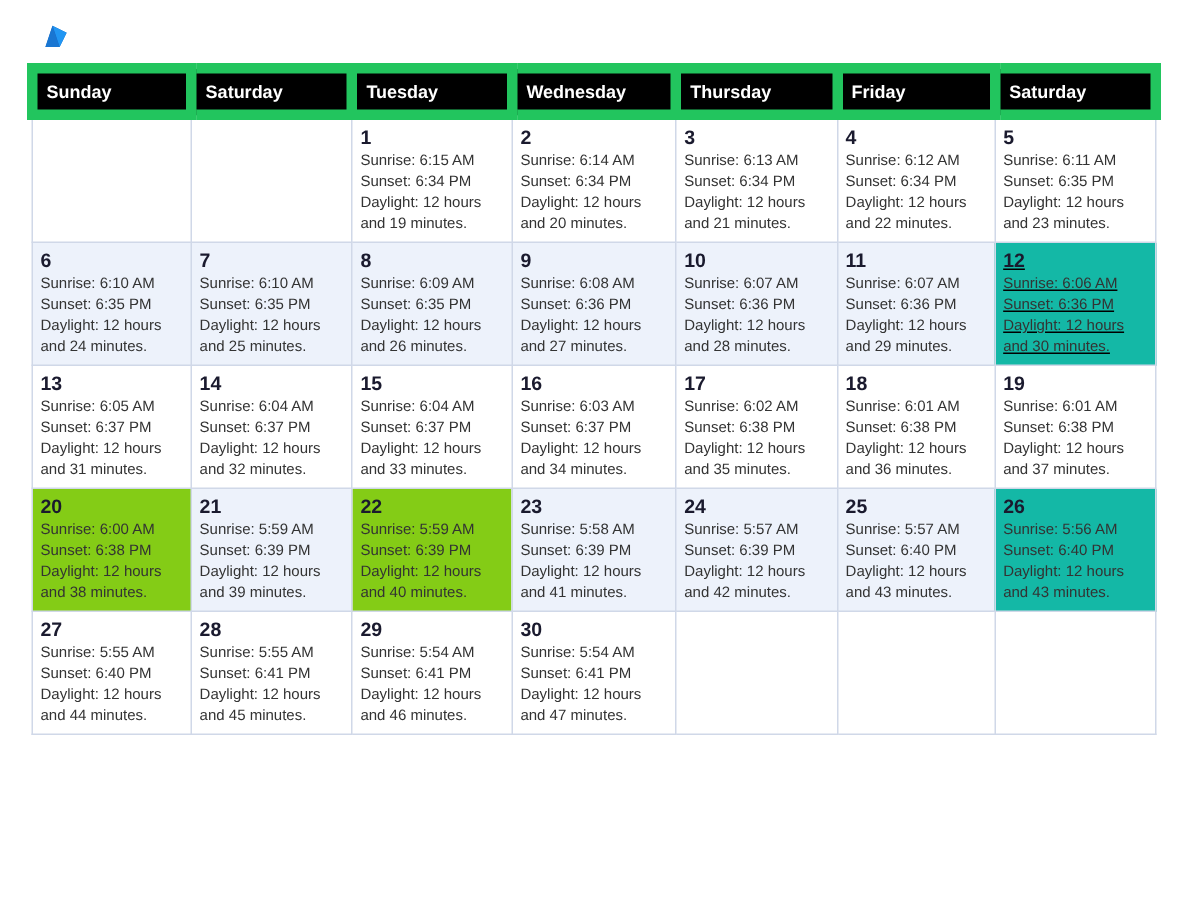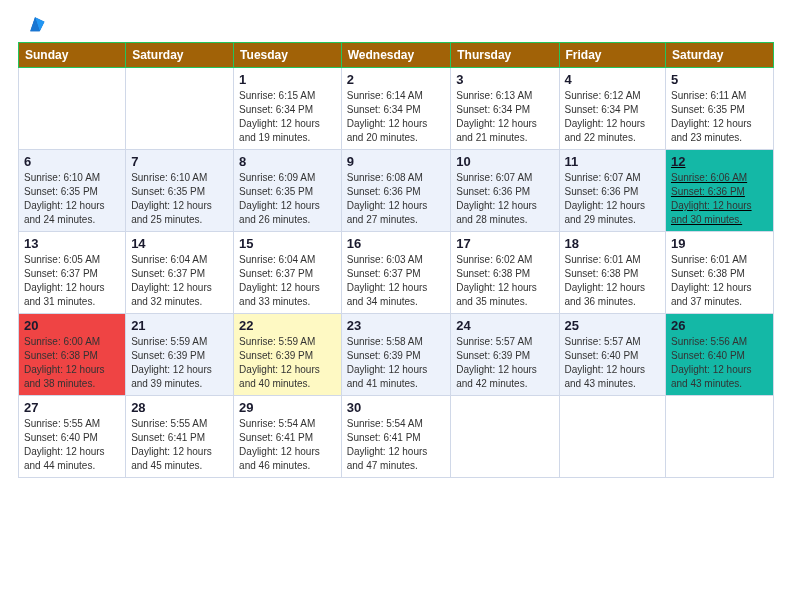--- a/index.html
+++ b/index.html
@@ -53,27 +53,27 @@
       font-size: 15px;
       color: #333;
       margin-top: 2px;
     }
     .calendar {
       width: 100%;
       border-collapse: collapse;
       font-size: 11px;
     }
     .calendar th {
-      background: #a16207;
+      background: #000000;
       color: #fff;
       text-align: left;
       padding: 5px 6px;
       font-size: 12px;
       font-weight: bold;
-      border: 1px solid #22c55e;
+      border: 7px solid #22c55e;
     }
     .calendar td {
       border: 1px solid #d0d8e8;
       vertical-align: top;
       padding: 4px 5px;
       width: 113px;
       min-height: 72px;
       background: #fff;
     }
     .calendar tr:nth-child(even) td {
@@ -211,29 +211,29 @@
           <td>
             <span class="day-num">18</span>
             <div class="day-info">Sunrise: 6:01 AM<br>Sunset: 6:38 PM<br>Daylight: 12 hours and 36 minutes.</div>
           </td>
           <td>
             <span class="day-num">19</span>
             <div class="day-info">Sunrise: 6:01 AM<br>Sunset: 6:38 PM<br>Daylight: 12 hours and 37 minutes.</div>
           </td>
         </tr>
         <tr style="background: rgb(237, 242, 251);">
-          <td style="background: #ef4444;">
+          <td style="background: #84cc16;">
             <span class="day-num">20</span>
             <div class="day-info">Sunrise: 6:00 AM<br>Sunset: 6:38 PM<br>Daylight: 12 hours and 38 minutes.</div>
           </td>
           <td style="background: rgb(237, 242, 251);">
             <span class="day-num">21</span>
             <div class="day-info">Sunrise: 5:59 AM<br>Sunset: 6:39 PM<br>Daylight: 12 hours and 39 minutes.</div>
           </td>
-          <td style="background: #fef9c3;">
+          <td style="background: #84cc16;">
             <span class="day-num">22</span>
             <div class="day-info">Sunrise: 5:59 AM<br>Sunset: 6:39 PM<br>Daylight: 12 hours and 40 minutes.</div>
           </td>
           <td style="background: rgb(237, 242, 251);">
             <span class="day-num">23</span>
             <div class="day-info">Sunrise: 5:58 AM<br>Sunset: 6:39 PM<br>Daylight: 12 hours and 41 minutes.</div>
           </td>
           <td style="background: rgb(237, 242, 251); margin-left: 16px;">
             <span class="day-num">24</span>
             <div class="day-info">Sunrise: 5:57 AM<br>Sunset: 6:39 PM<br>Daylight: 12 hours and 42 minutes.</div>

